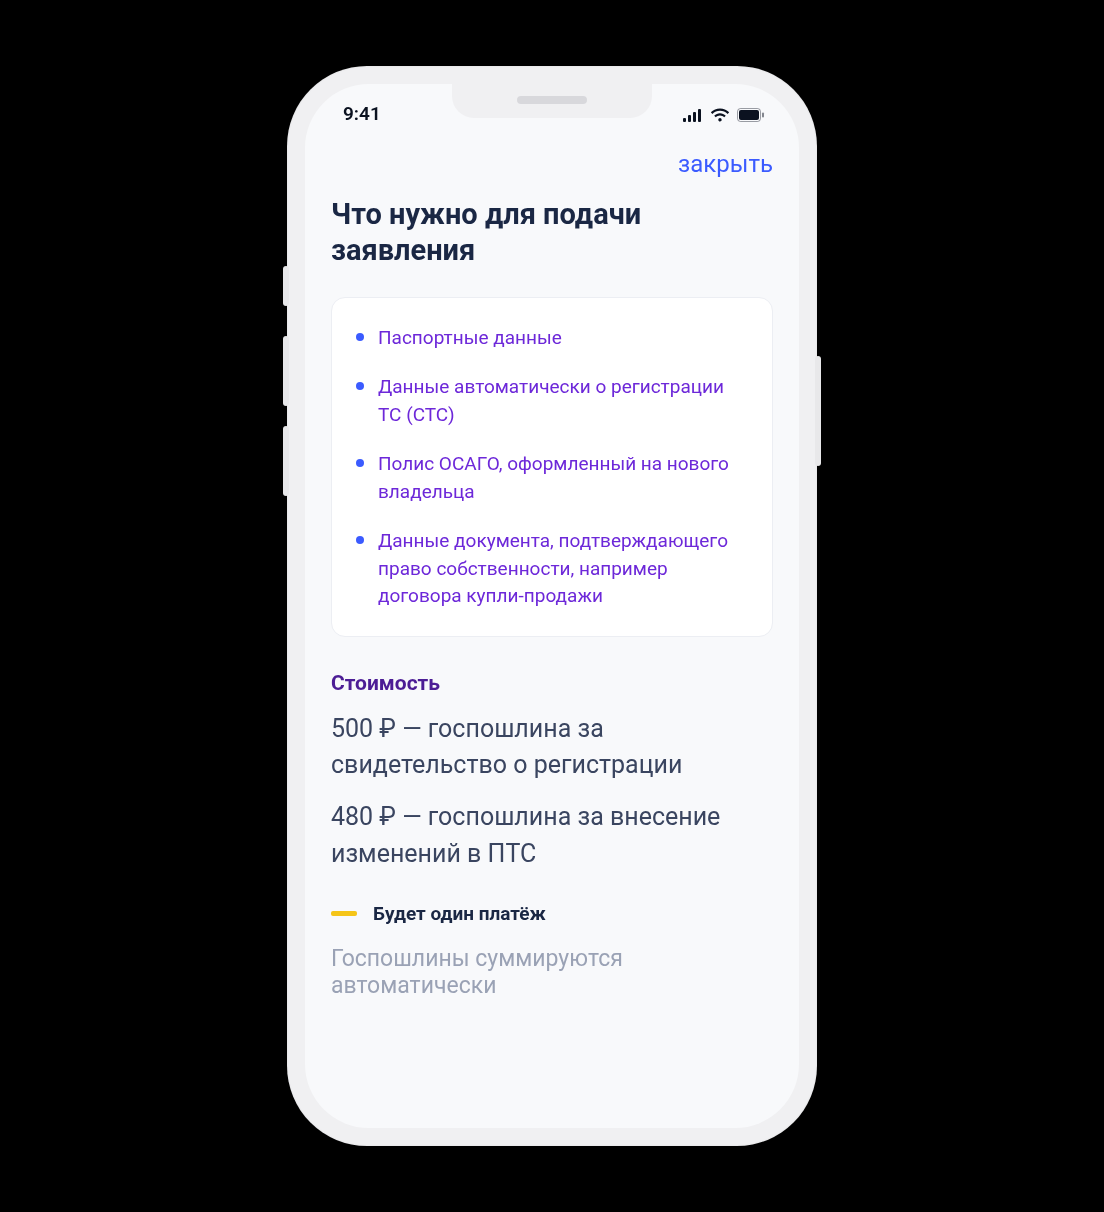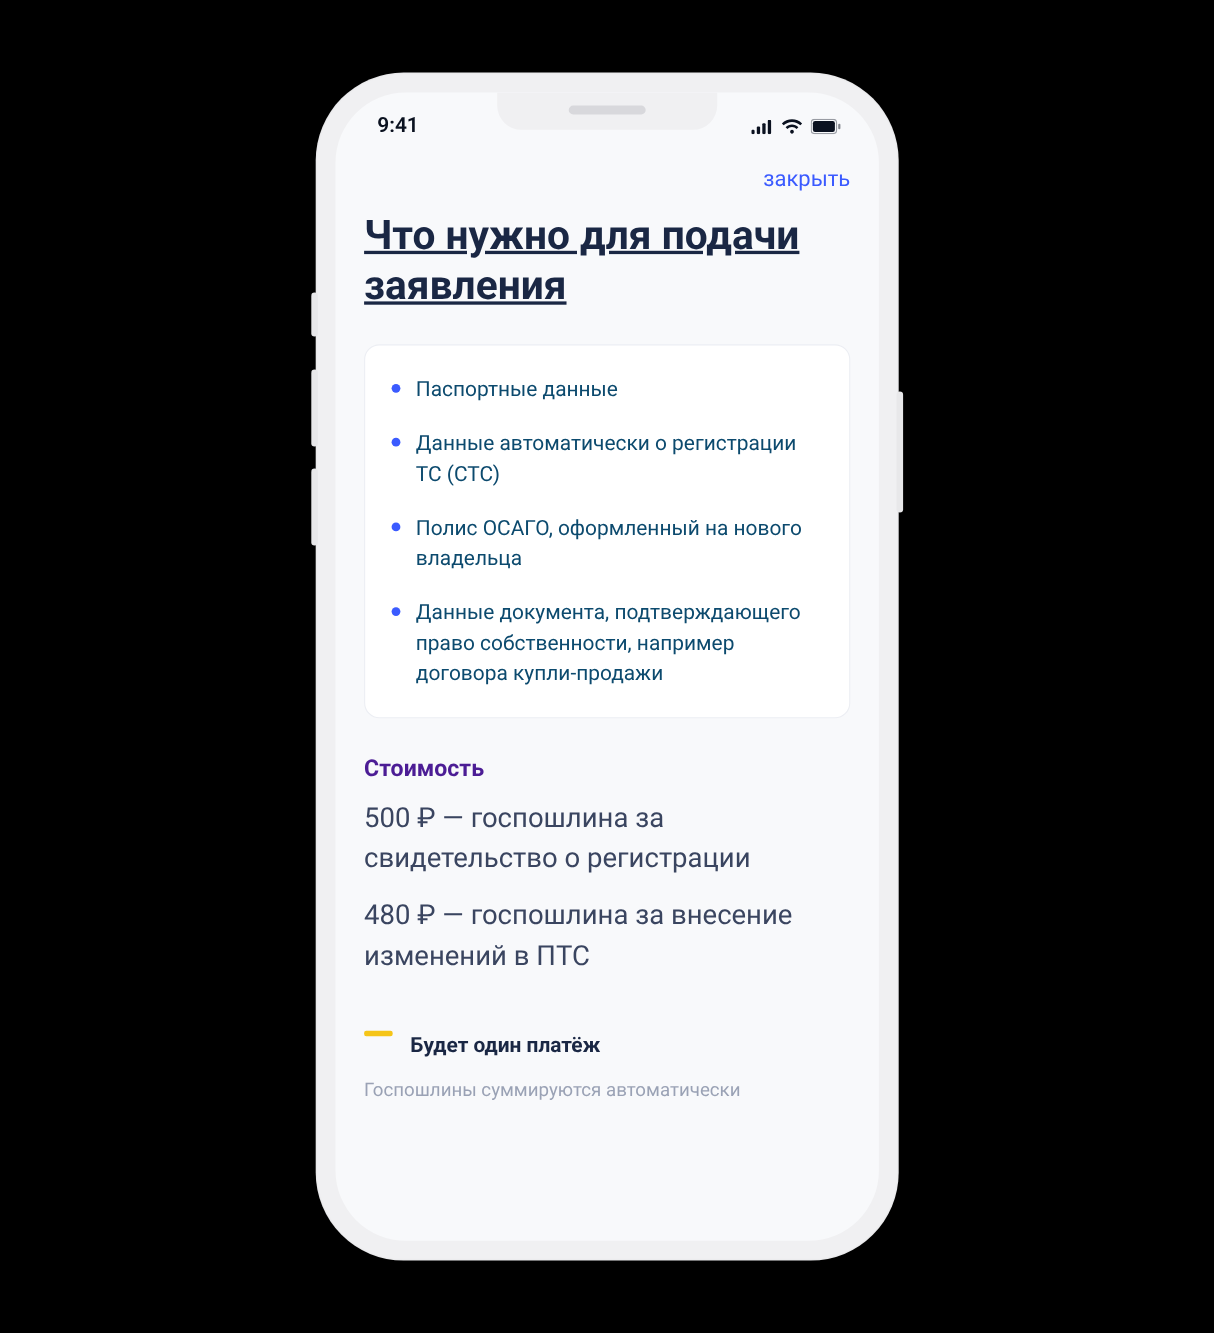--- a/index.html
+++ b/index.html
@@ -92,34 +92,33 @@
   }
   .signal-icon, .wifi-icon, .battery-icon { display:inline-block; }
 
   .nav-bar {
     display: flex;
     justify-content: flex-end;
     padding: 12px 26px 18px;
   }
   .close-link {
     color: #3b5bff;
-    font-size: 20px;
+    font-size: 24px;
     font-weight: 400;
     cursor: pointer;
   }
   .content {
     padding: 0 26px;
   }
   .page-title {
-    font-size: 37px;
+    font-size: 29px;
     line-height: 1.25;
     font-weight: 700;
     color: #1a2744;
     margin-bottom: 28px;
-    text-decoration: underline;
   }
   .card {
     background: #fff;
     border: 1px solid #eceef3;
     border-radius: 14px;
     padding: 26px 24px 26px 24px;
     margin-bottom: 34px;
   }
   .req-list { list-style: none; }
   .req-item {
@@ -133,21 +132,21 @@
     flex: 0 0 auto;
     width: 8px;
     height: 8px;
     border-radius: 50%;
     background: #3b5bff;
     margin-top: 9px;
   }
   .req-text {
     font-size: 19px;
     line-height: 1.45;
-    color: #0c4a6e;
+    color: #6d28d9;
   }
   .section-title {
     font-size: 21px;
     font-weight: 700;
     color: #4c1d95;
     margin-bottom: 16px;
   }
   .cost-line {
     font-size: 25px;
     line-height: 1.45;
@@ -165,24 +164,23 @@
     width: 26px;
     height: 5px;
     background: #f5c518;
     border-radius: 2px;
     flex-shrink: 0;
   }
   .payment-text {
     font-size: 19px;
     font-weight: 700;
     color: #1a2744;
-    margin-top: 20px;
   }
   .note {
-    font-size: 17px;
+    font-size: 23px;
     color: #9aa2b5;
     margin-top: 10px;
   }
 </style>
 </head>
 <body>
 
 <div class="phone-shadow"></div>
 <div class="phone">
   <div class="side-btn left1"></div>

